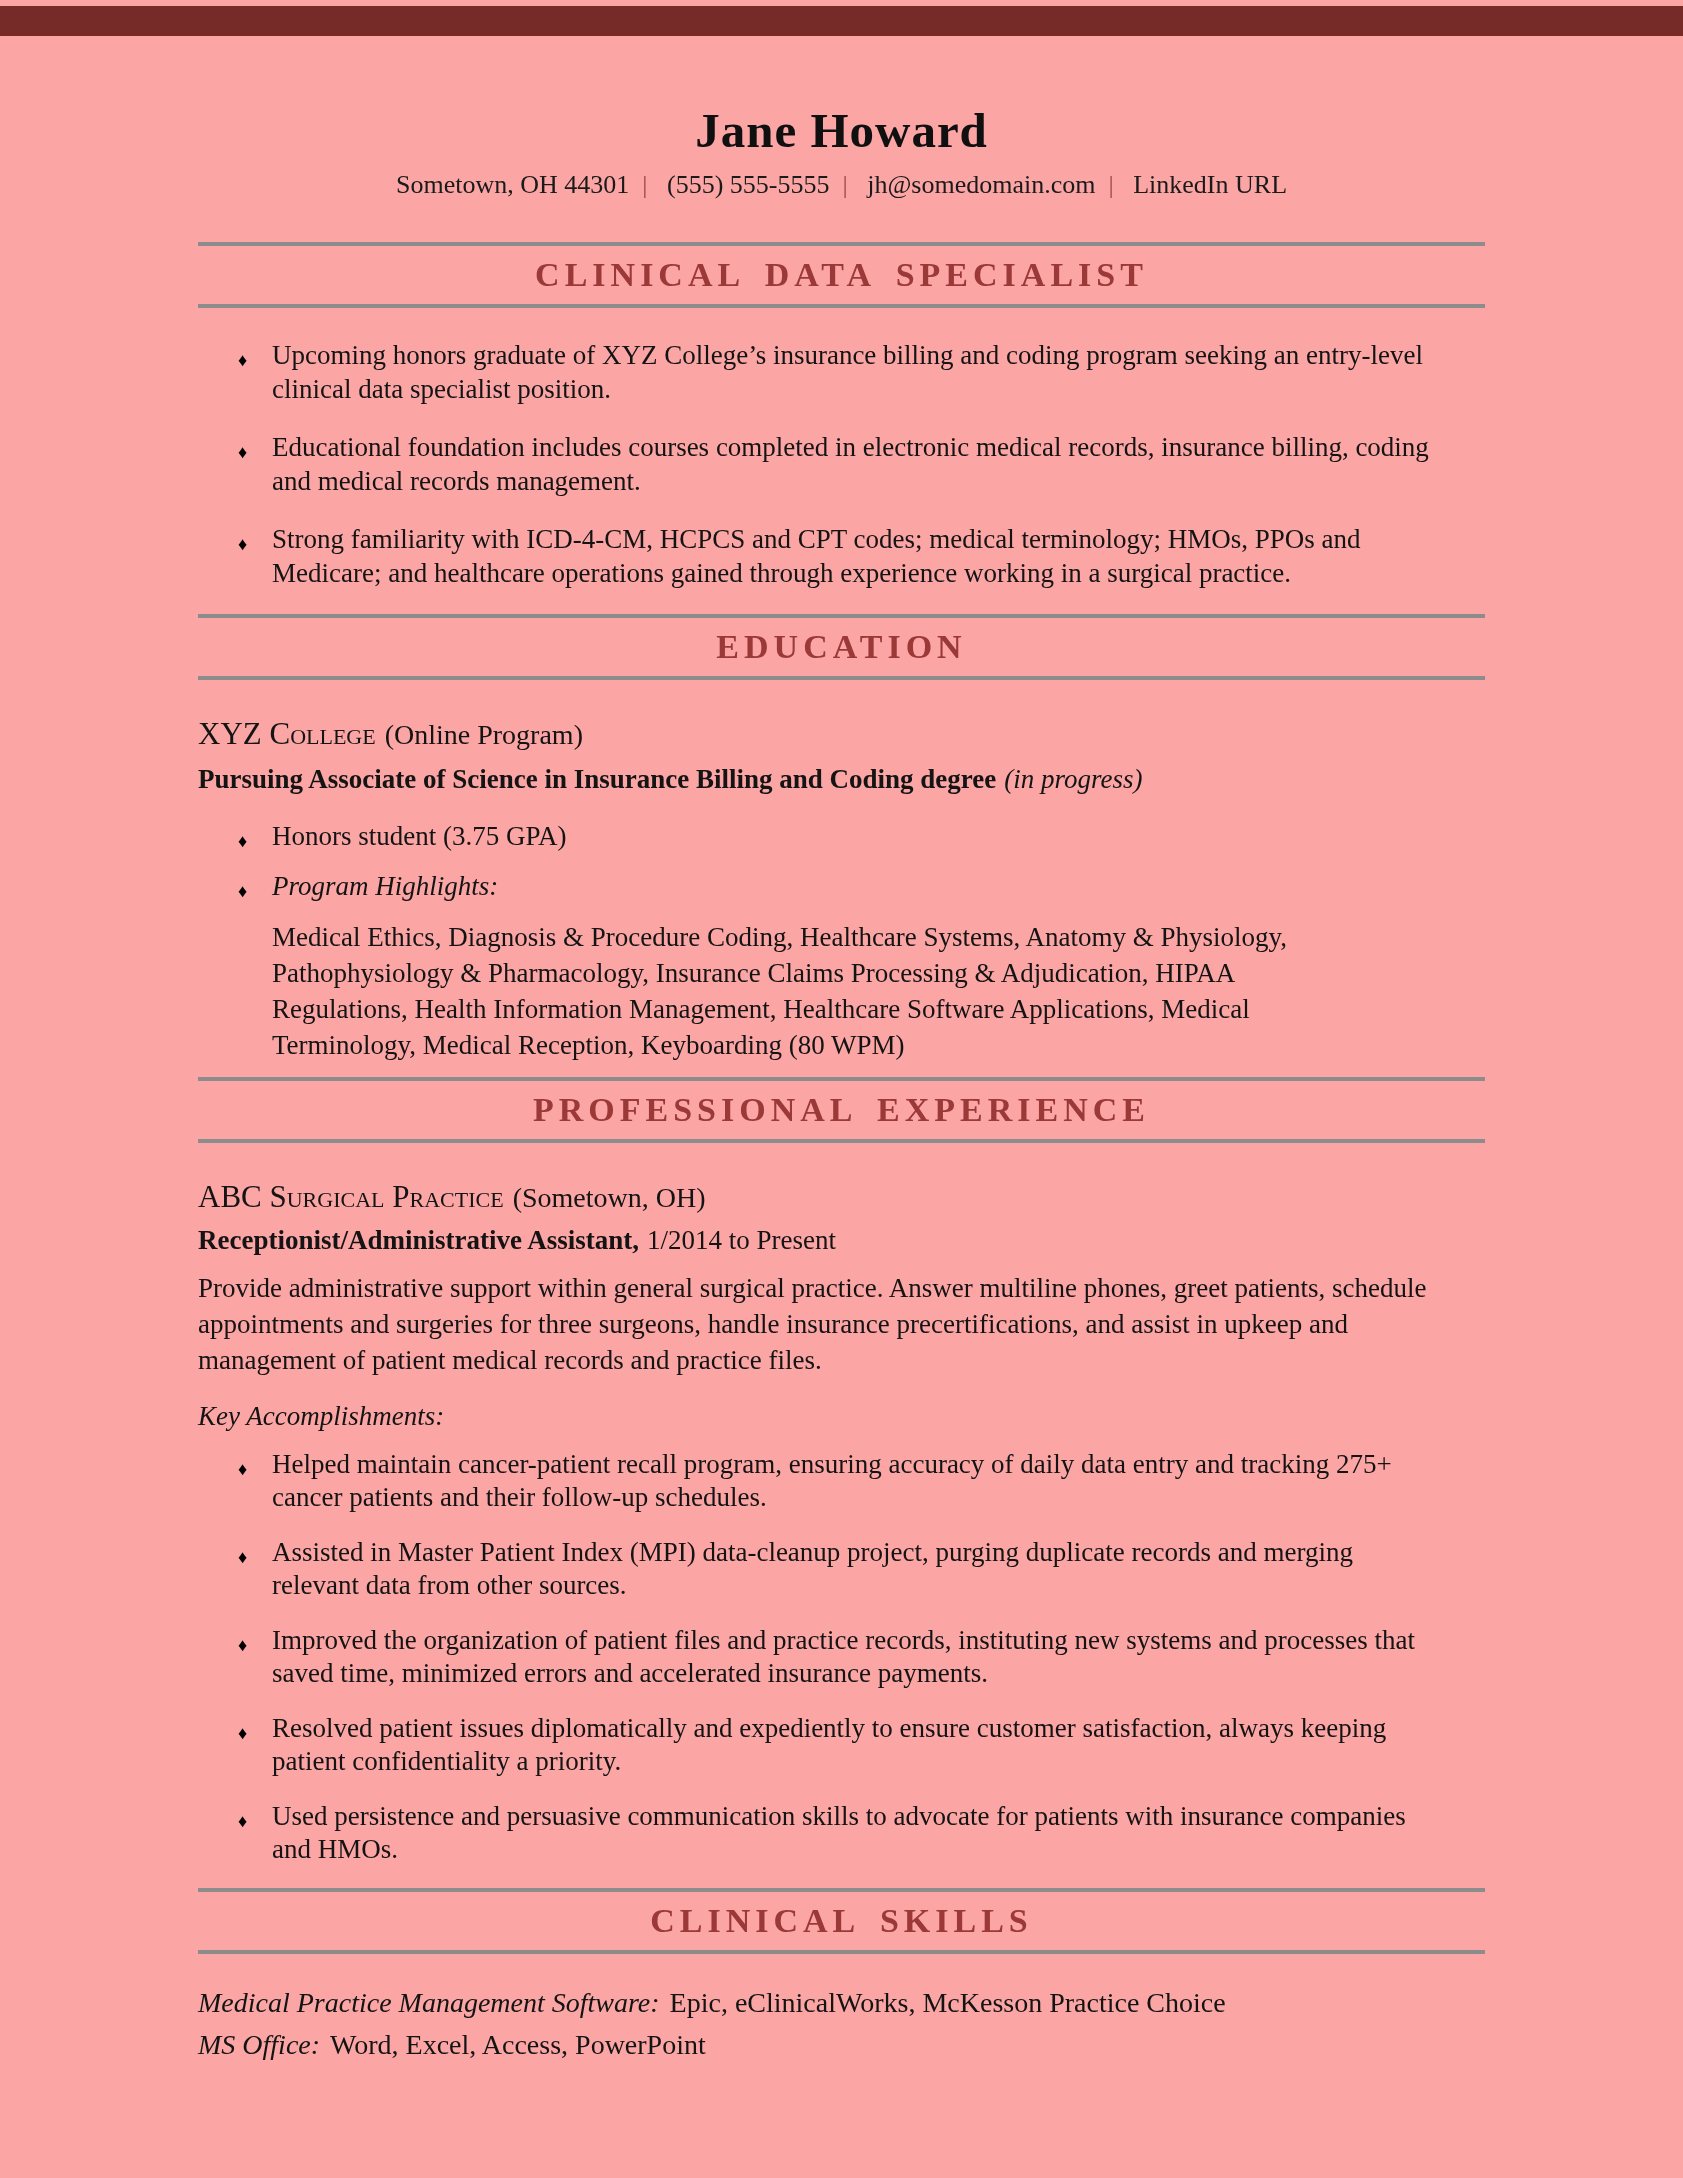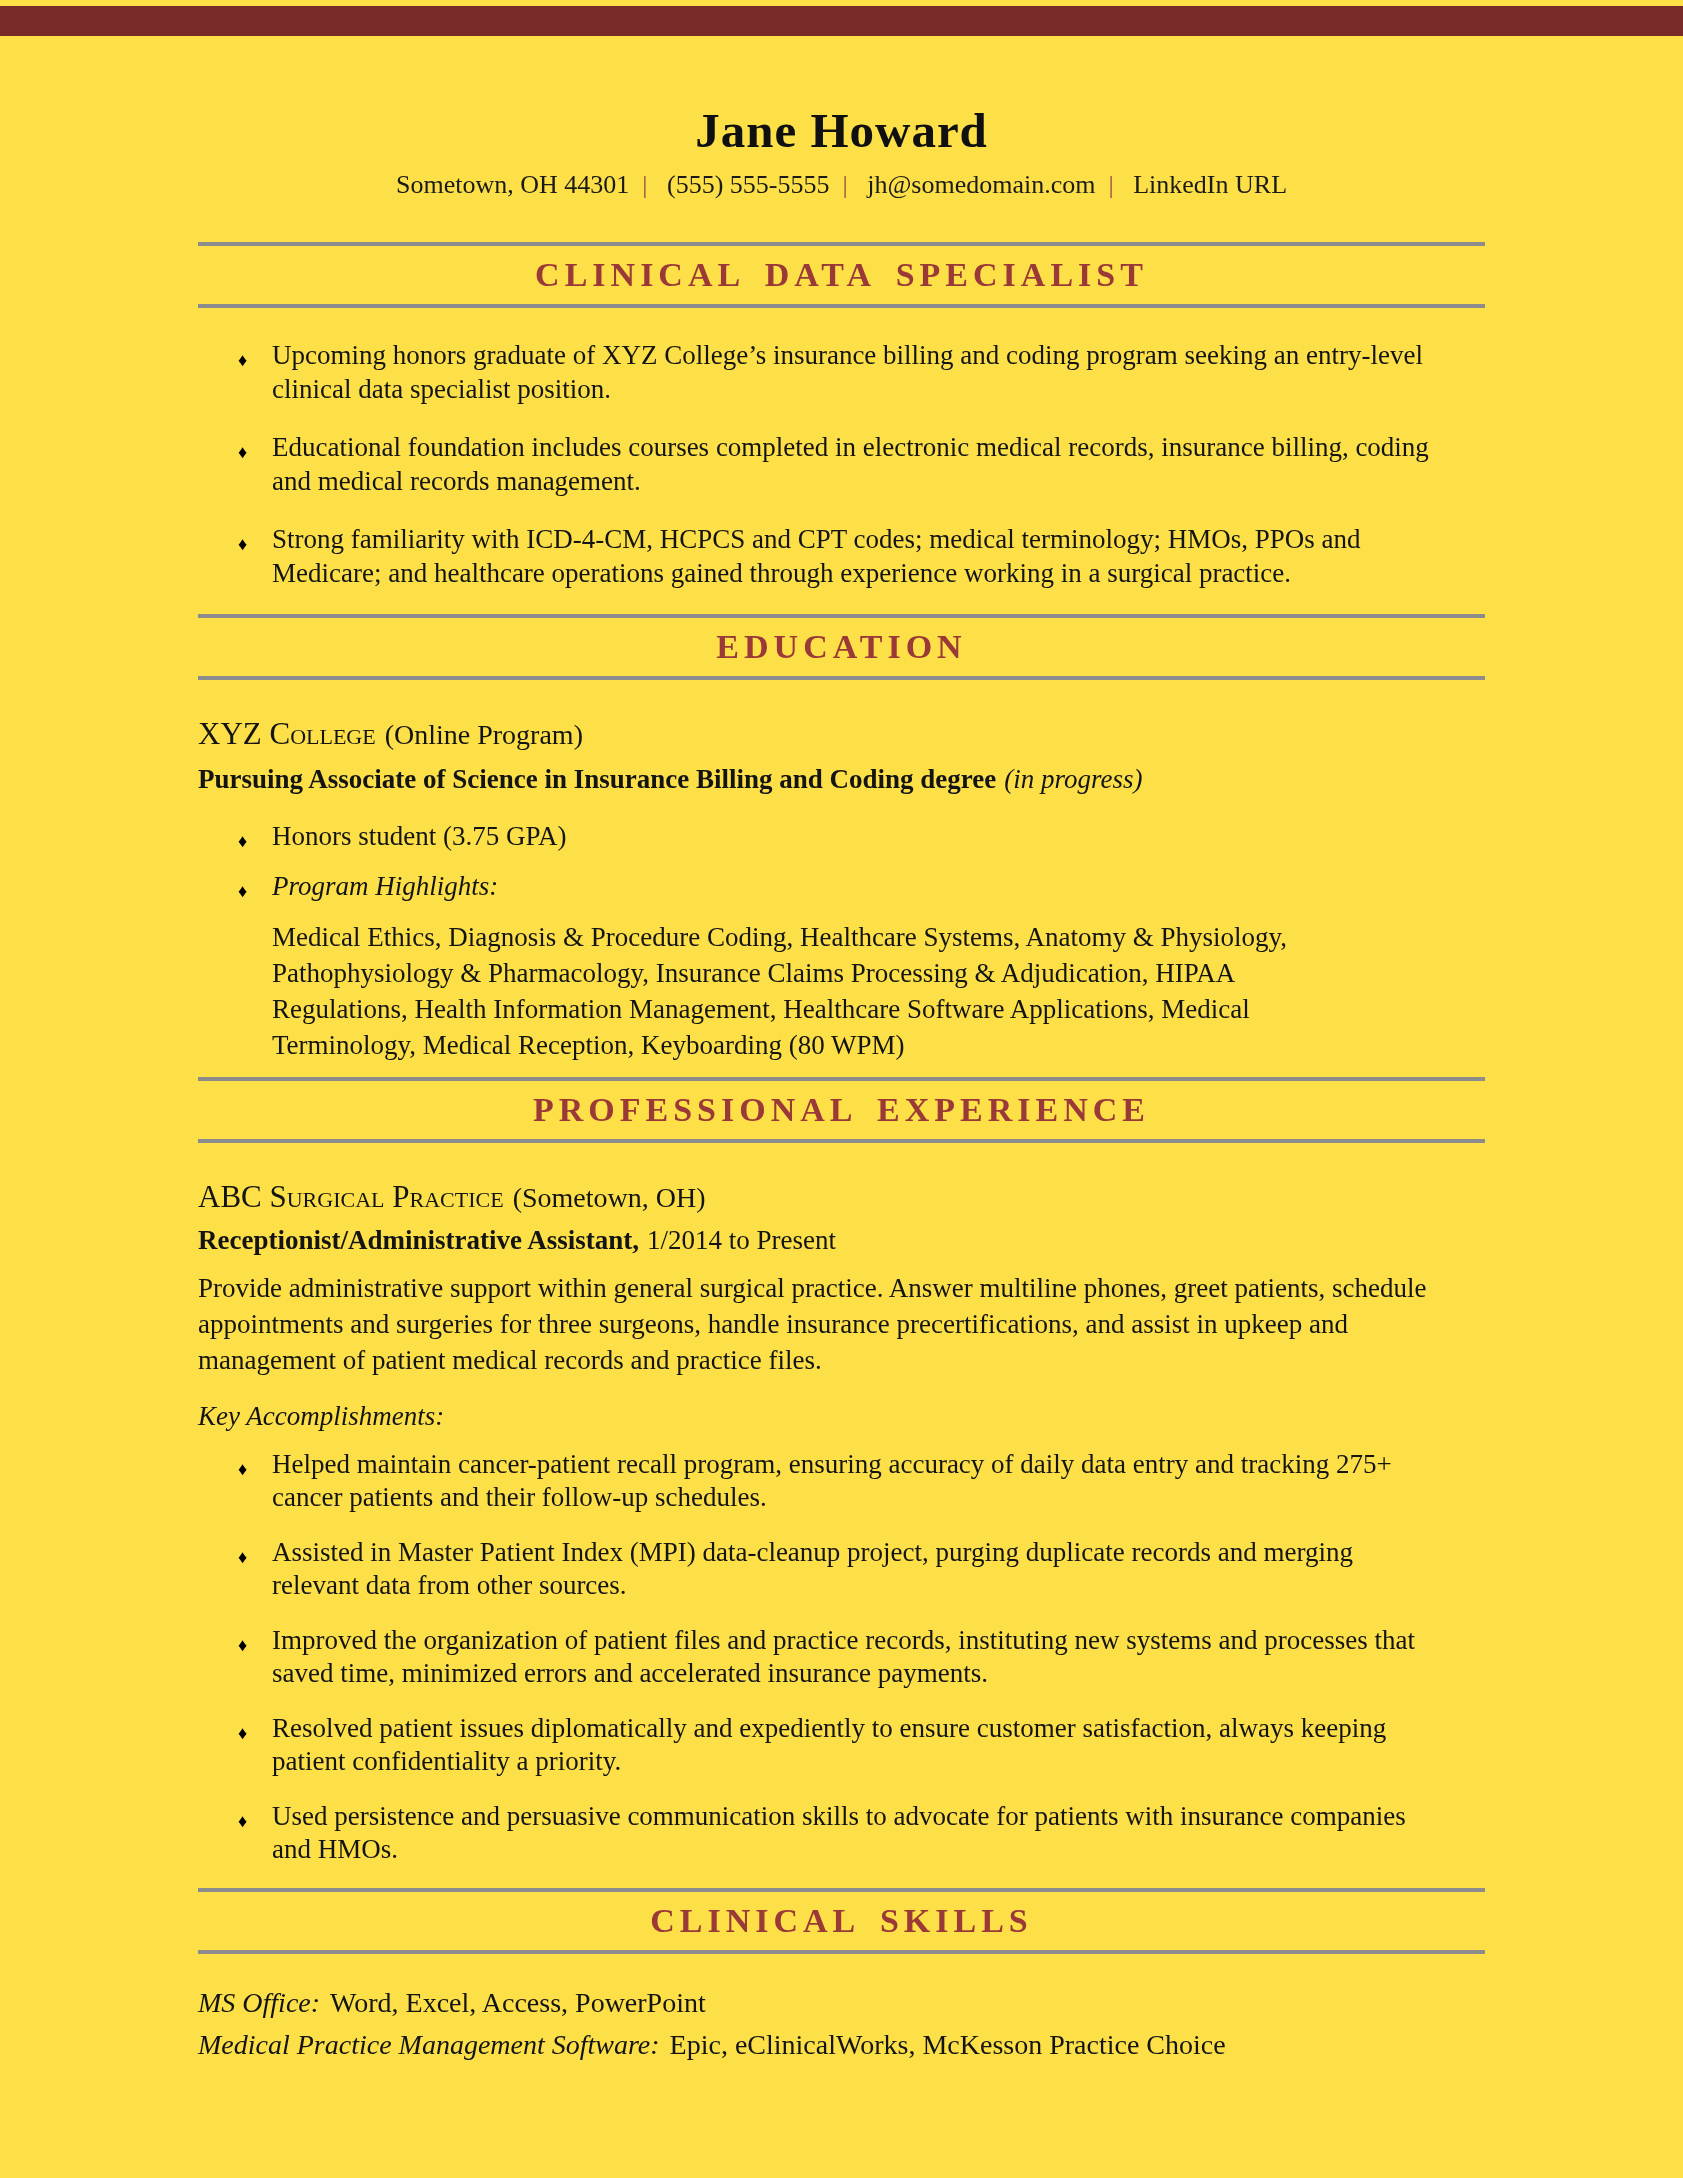--- a/index.html
+++ b/index.html
@@ -1,21 +1,21 @@
 <!DOCTYPE html>
 <html><head>
 <meta charset="utf-8">
 <style>
   html, body { margin: 0; padding: 0; background: #e8e8e8; }
   .page {
     position: relative;
     width: 1683px;
     height: 2178px;
     margin: 0 auto;
-    background: #fde047;
+    background: #fca5a5;
     font-family: "Liberation Serif", "DejaVu Serif", serif;
     color: #141414;
     overflow: hidden;
   }
   .top-bar {
     margin-top: 6px;
     width: 100%;
     height: 30px;
     background: #772b28;
   }
@@ -230,23 +230,23 @@
         </div>
     </div>
 
     <div class="section-head skills-head">
       <h2>CLINICAL SKILLS</h2>
     </div>
 
     <div class="skills-rows">
 
         <p class="skill-row">
+          <span class="italic">Medical Practice Management Software:</span><span class="skill-value">Epic, eClinicalWorks, McKesson Practice Choice</span>
+        </p>
+
+        <p class="skill-row">
           <span class="italic">MS Office:</span><span class="skill-value">Word, Excel, Access, PowerPoint</span>
         </p>
-
-        <p class="skill-row">
-          <span class="italic">Medical Practice Management Software:</span><span class="skill-value">Epic, eClinicalWorks, McKesson Practice Choice</span>
-        </p>
       </div>
 
   </main>
 </div>
 
 
 </body></html>

